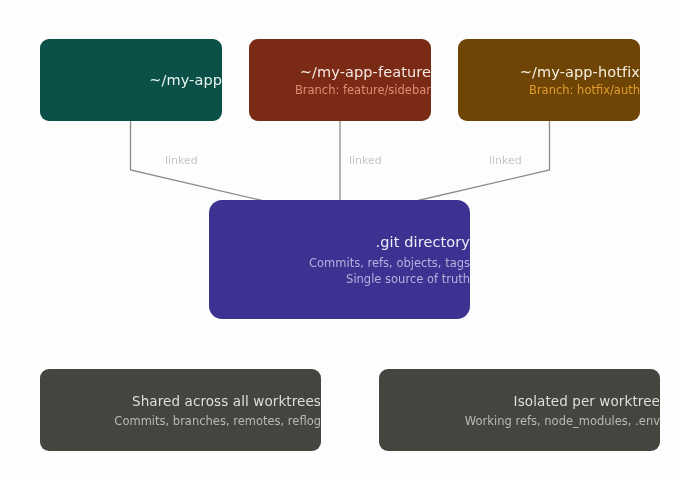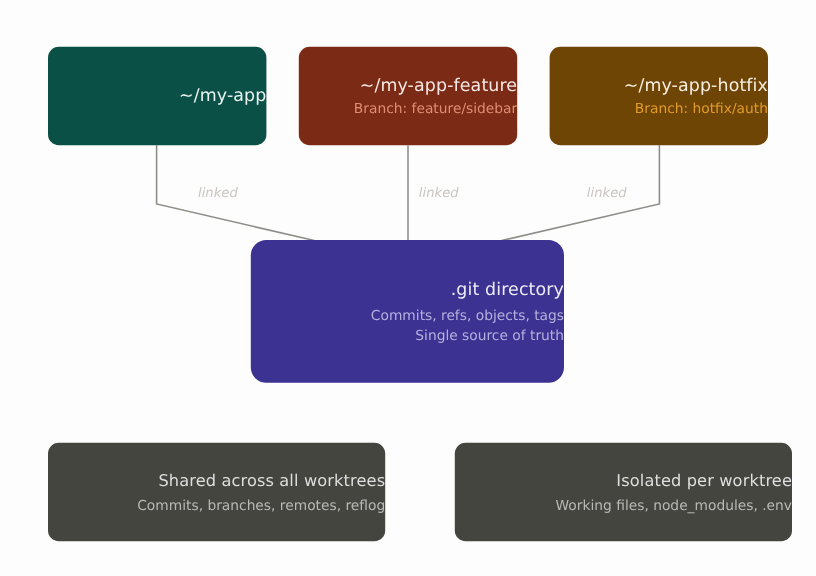--- a/index.html
+++ b/index.html
@@ -95,21 +95,20 @@
   #legend-isolated { left: 359px; margin-left: 20px; }
   .legend .title { color: #dedede; font-size: 13.5px; margin-bottom: 2px; }
   .legend .sub   { color: #b8b8b4; font-size: 11.5px; }
 
   
   .edge-label {
     position: absolute;
     font-size: 11px;
     color: #c9c6c0;
     white-space: nowrap;
-    font-style: italic;
   }
   #edge-label-0 { left: 165px; top: 154px; }
   #edge-label-1 { left: 349px; top: 154px; }
   #edge-label-2 { left: 489px; top: 154px; }
 </style>
 </head>
 <body>
 
 <div id="canvas">
 
@@ -145,16 +144,16 @@
     <div class="sub">Single source of truth</div>
   </div>
 
   <div class="node legend" id="legend-shared">
     <div class="title">Shared across all worktrees</div>
     <div class="sub">Commits, branches, remotes, reflog</div>
   </div>
 
   <div class="node legend" id="legend-isolated">
     <div class="title">Isolated per worktree</div>
-    <div class="sub">Working files, node_modules, .env</div>
+    <div class="sub">Working refs, node_modules, .env</div>
   </div>
 
 </div>
 
 </body></html>

